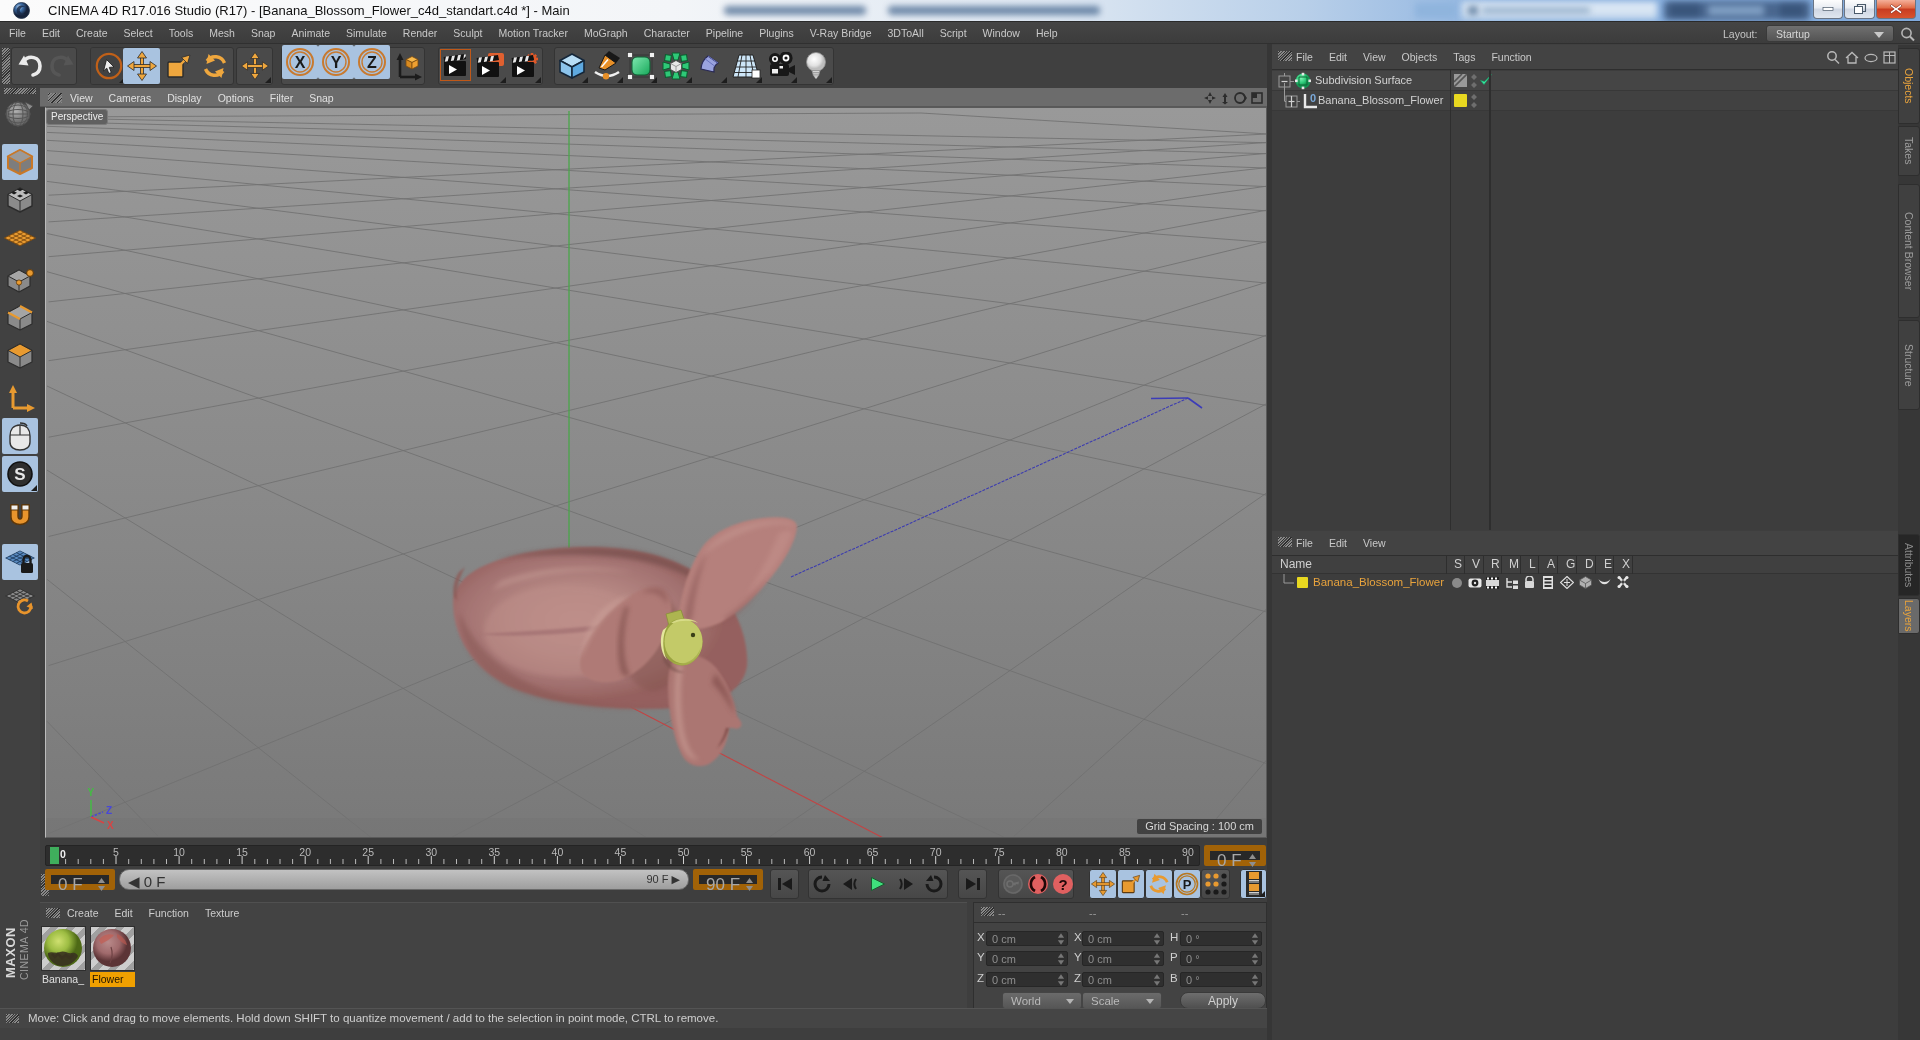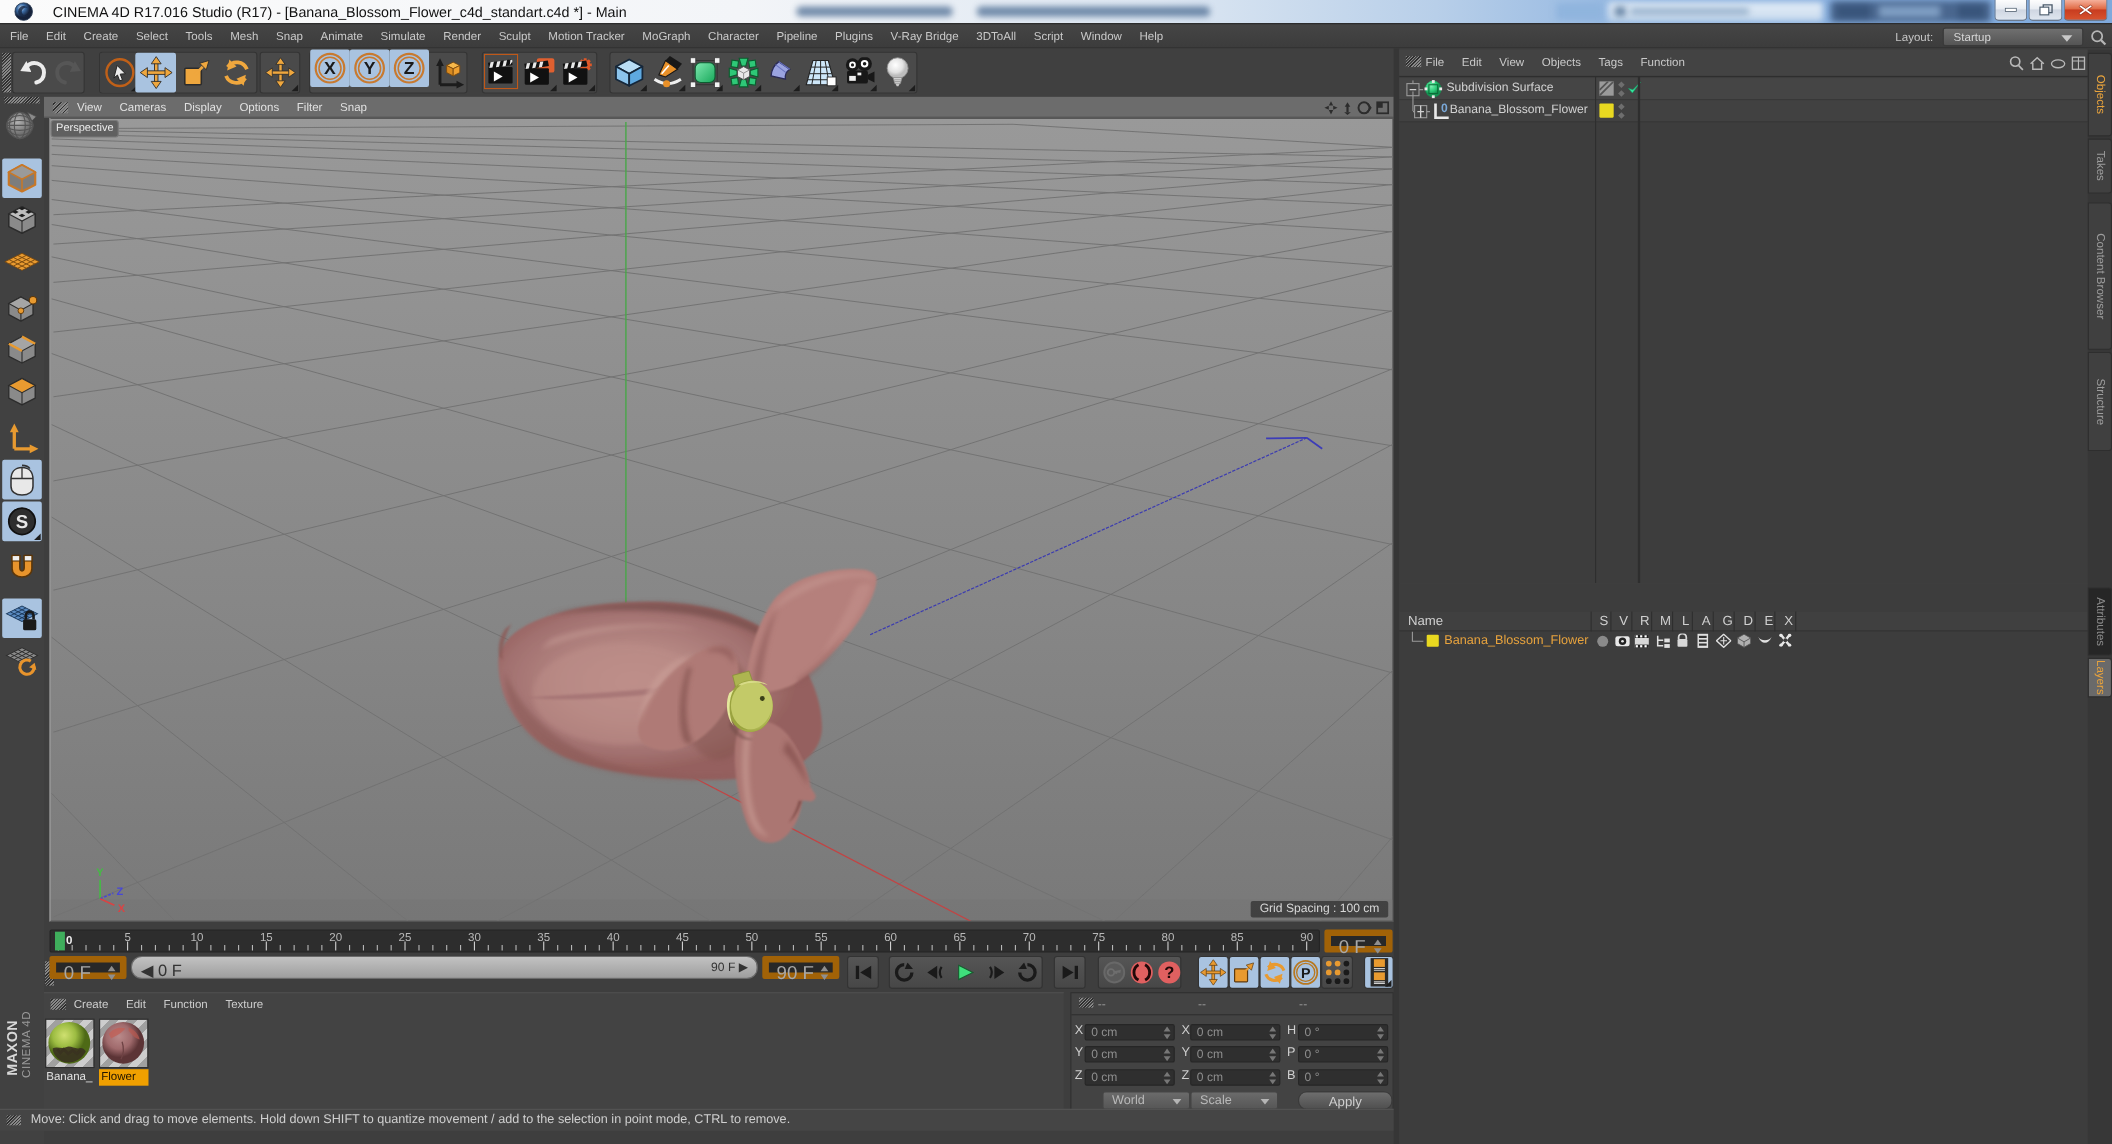--- a/index.html
+++ b/index.html
@@ -1098,20 +1098,24 @@
   <span style="position:absolute;left:46px;top:3px;font-size:11px">Banana_Blossom_Flower</span>
   <div class="abs" style="left:182px;top:3px;width:13px;height:13px;background:#e8d820;border-radius:1px"></div>
   <svg class="abs" style="left:198px;top:2px" width="8" height="16">
           <path d="M4 1 L7 4 L4 7 L1 4 Z M4 9 L7 12 L4 15 L1 12 Z" fill="#6e6e6e"></path>
         </svg>
  </div>
  <div class="sep" style="left:178px;top:25px;width:1px;height:460px"></div>
  <div class="sep" style="left:217px;top:25px;width:2px;height:460px"></div>
 </div>
 <div id="rbot" class="abs">
+ <div class="abs" style="left:0;top:0;width:626px;height:25px;background:#434343;border-bottom:1px solid #2e2e2e">
+  <div class="abs grip" style="left:6px;top:6px;width:14px;height:10px"></div>
+  <span class="rmi" style="margin-left:24px">File</span><span class="rmi">Edit</span><span class="rmi">View</span>
+ </div>
  <div class="abs" style="left:0;top:25px;width:626px;height:18px;background:#404040;border-bottom:1px solid #333;color:#d0d0d0;font-size:12px">
   <span style="position:absolute;left:8px;top:1px">Name</span>
   <span style="position:absolute;left:182px;top:1px">S</span>
         <span style="position:absolute;left:200px;top:1px">V</span>
         <span style="position:absolute;left:219px;top:1px">R</span>
         <span style="position:absolute;left:237px;top:1px">M</span>
         <span style="position:absolute;left:257px;top:1px">L</span>
         <span style="position:absolute;left:275px;top:1px">A</span>
         <span style="position:absolute;left:294px;top:1px">G</span>
         <span style="position:absolute;left:313px;top:1px">D</span>

